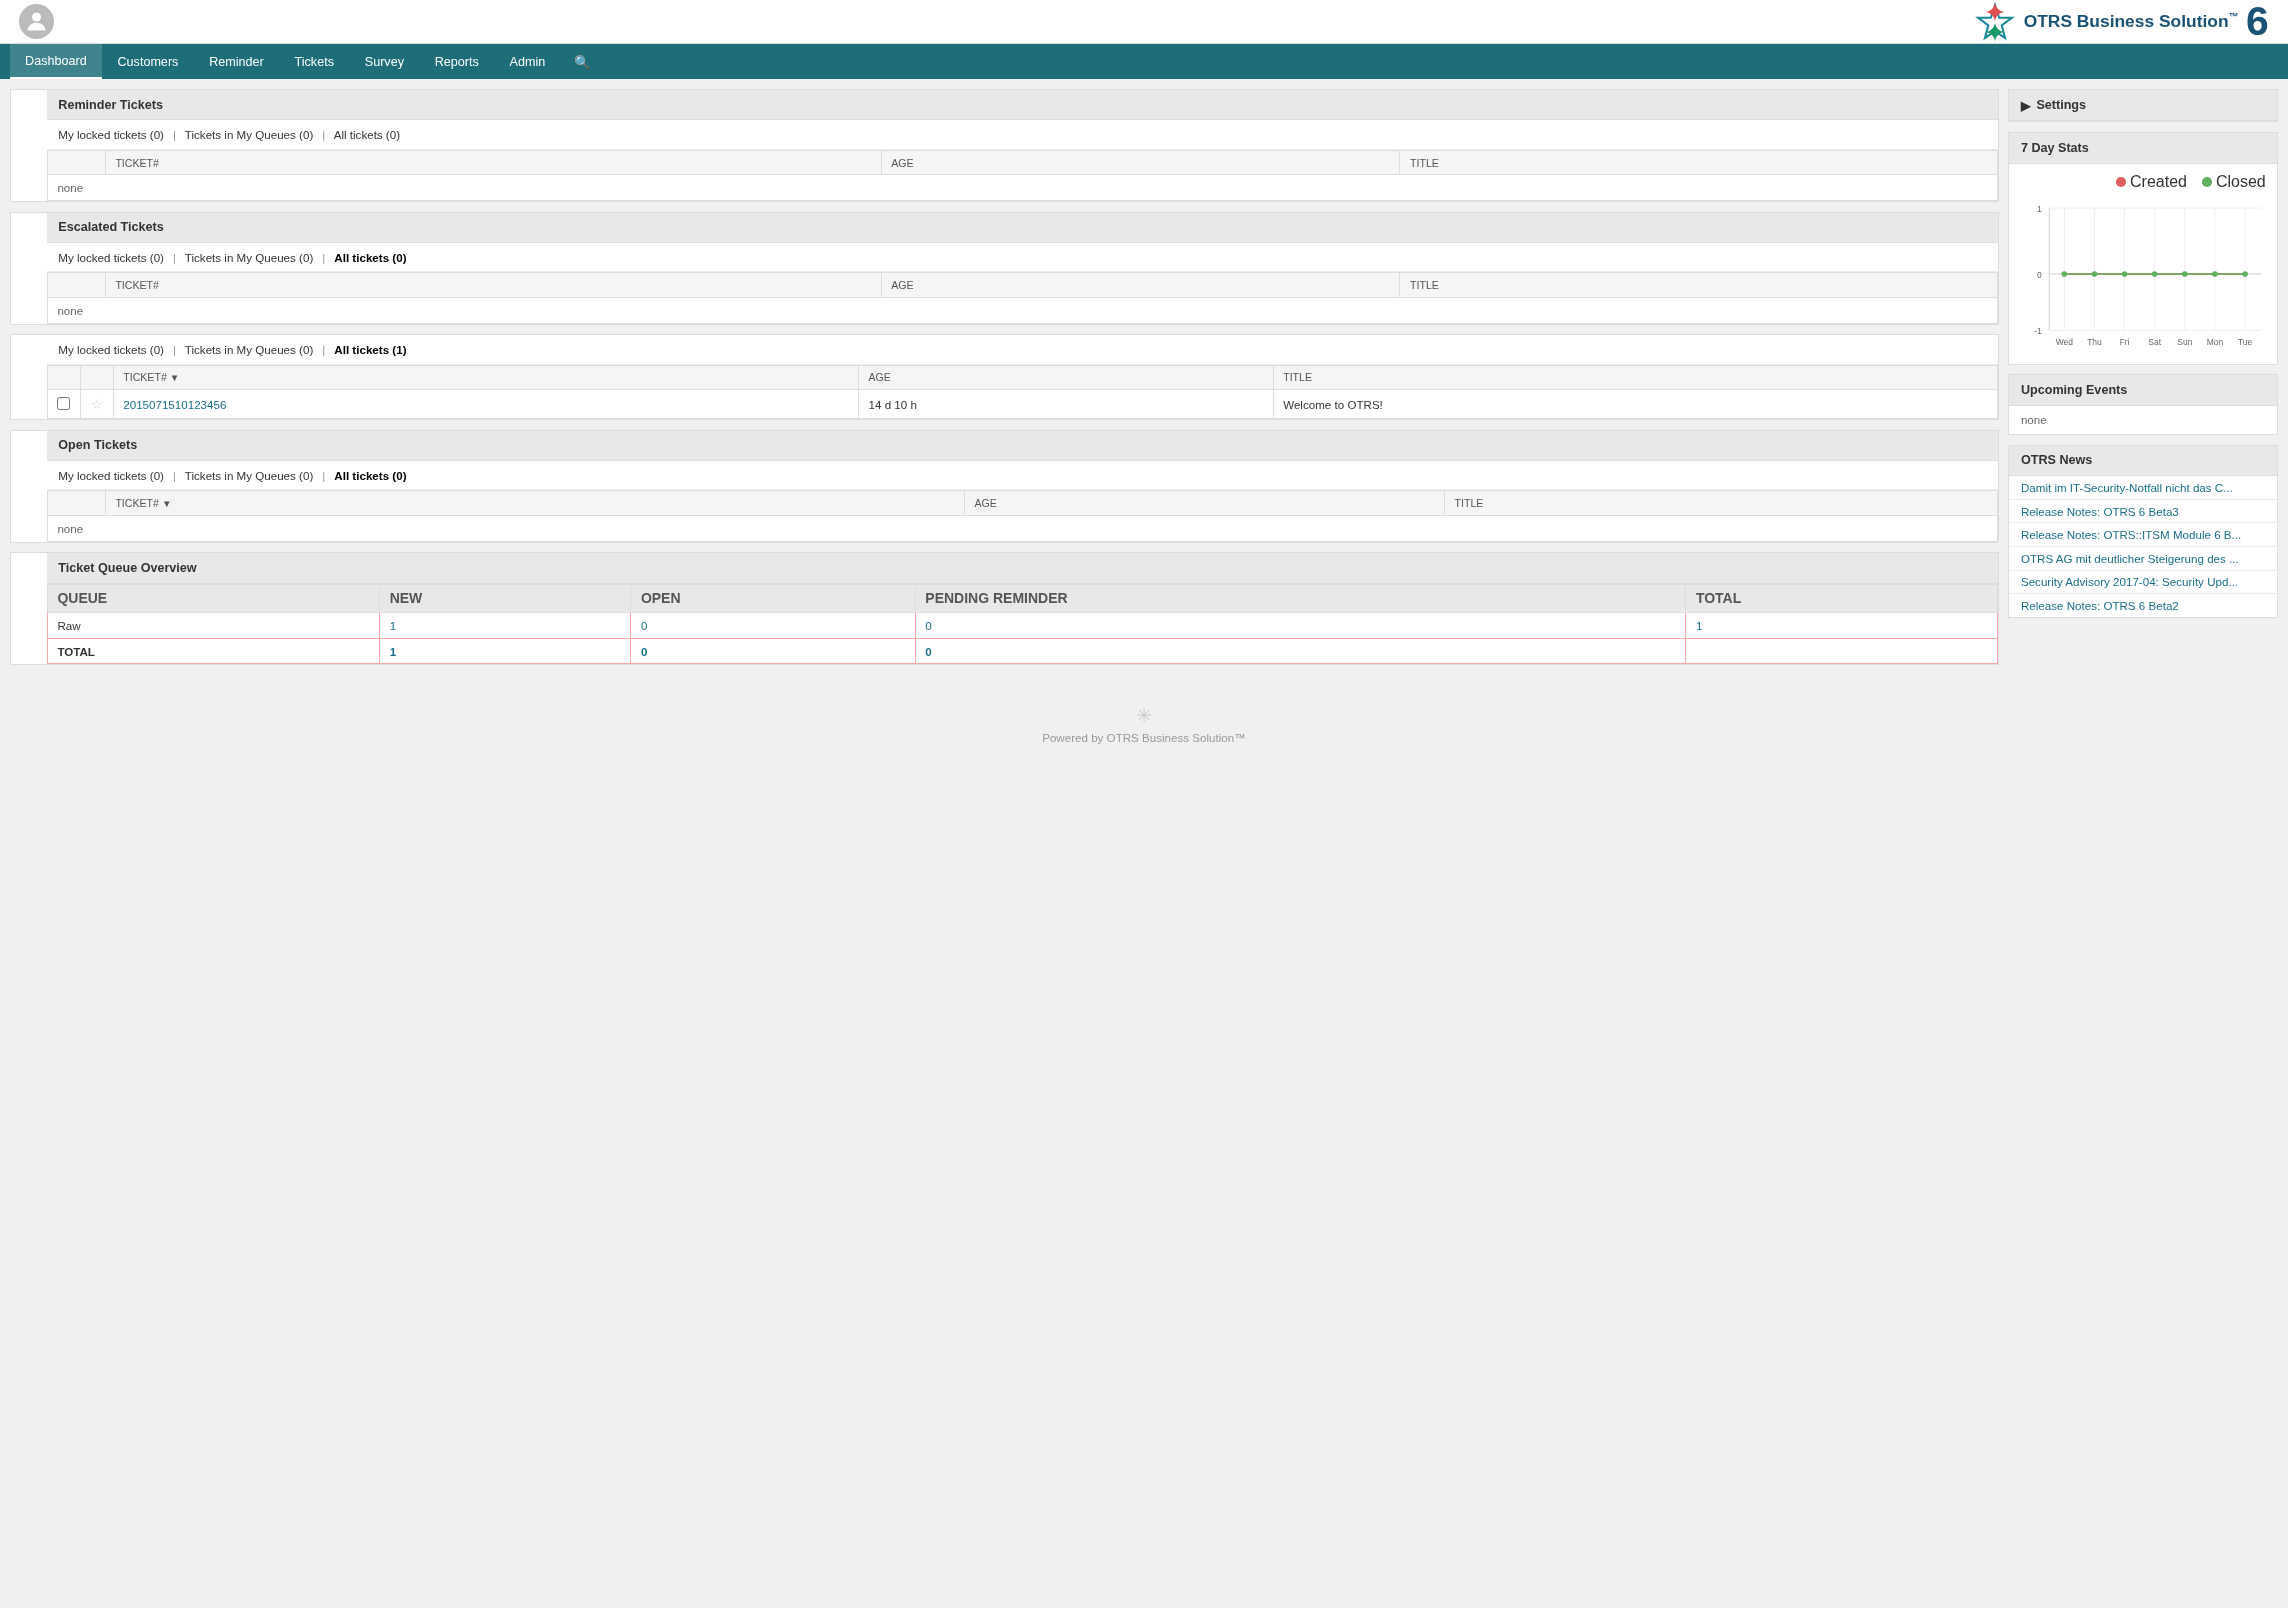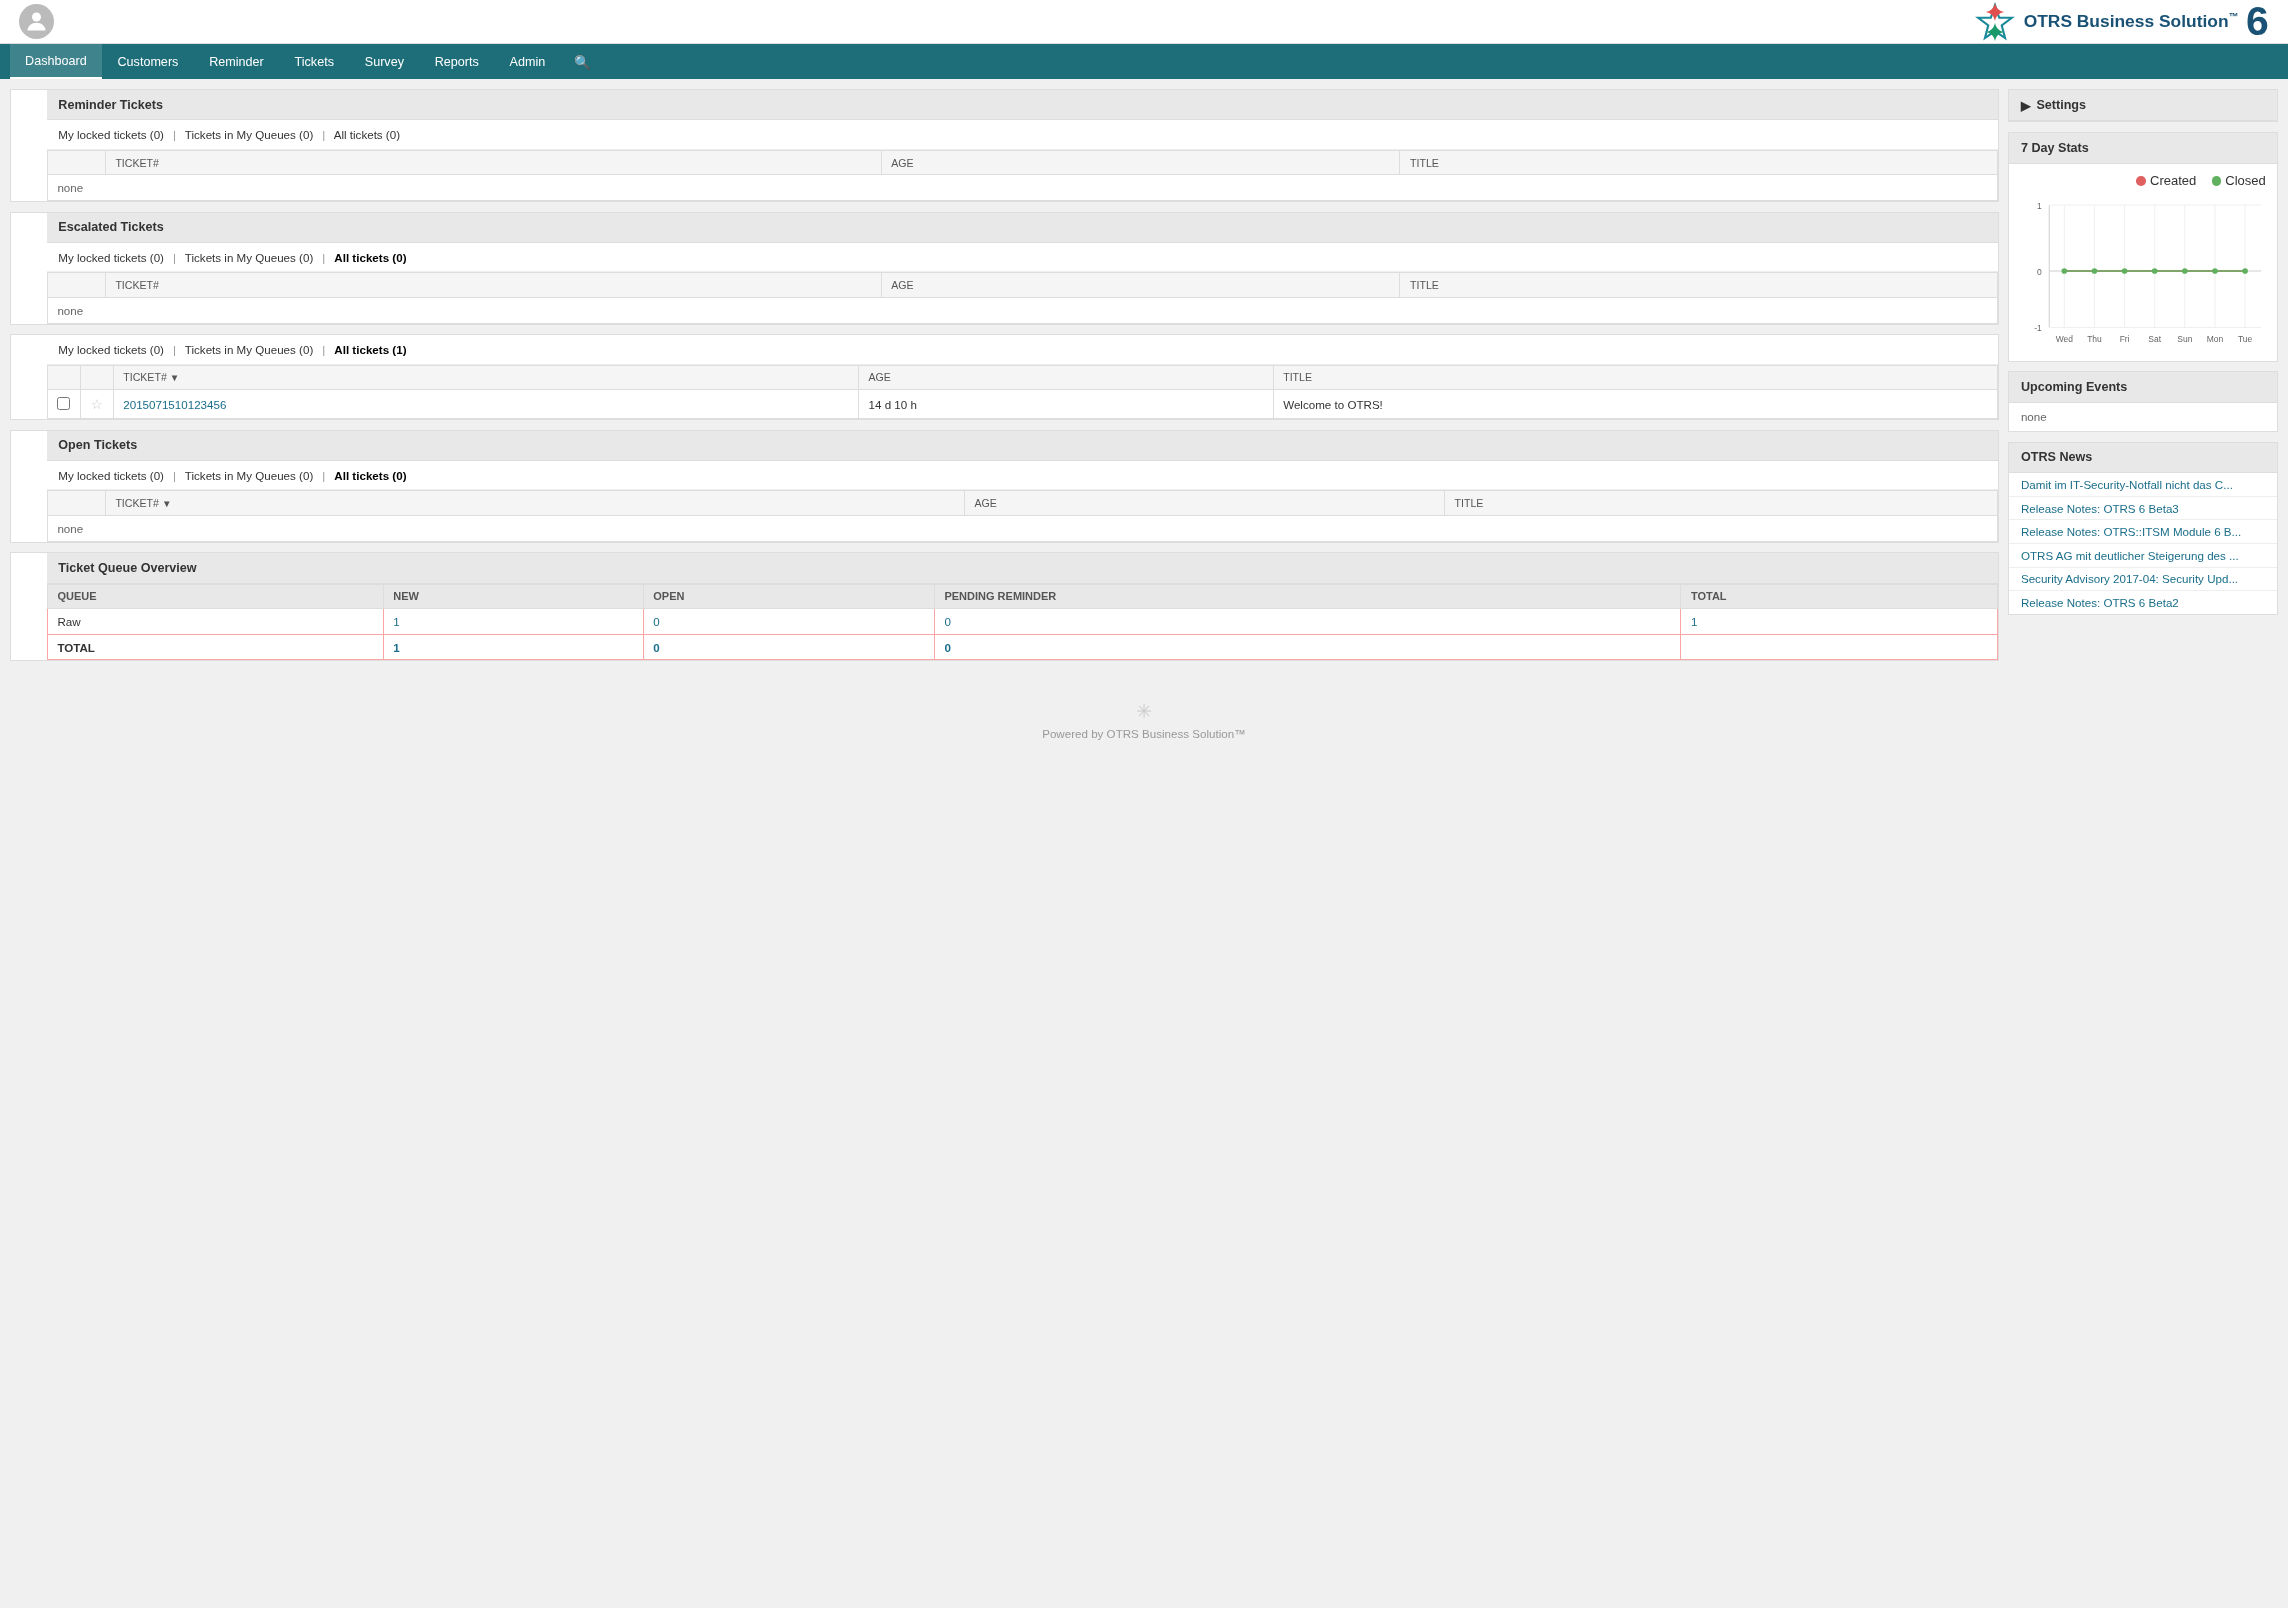--- a/index.html
+++ b/index.html
@@ -42,31 +42,31 @@
     .data-table th { background: #f5f5f5; border: 1px solid #ddd; padding: 5.8px 9.7px; text-align: left; font-weight: normal; color: #555; font-size: 10.6px; }
     .data-table td { border: 1px solid #ddd; padding: 5.8px 9.7px; }
     .none-row td { color: #666; font-style: normal; }
     .ticket-link { color: #1a6e8a; text-decoration: none; }
     .star-cell { text-align: center; color: #ccc; font-size: 13.5px; cursor: pointer; }
     .checkbox-cell { text-align: center; }
     .checkbox-cell input { cursor: pointer; }
 
     
     .queue-table { width: 100%; border-collapse: collapse; font-size: 11.6px; }
-    .queue-table th { background: #e8e8e8; border: 1px solid #ddd; padding: 5.8px 9.7px; text-align: left; font-weight: bold; font-size: 11px; color: #555; }
+    .queue-table th { background: #e8e8e8; border: 1px solid #ddd; padding: 5.8px 9.7px; text-align: left; font-weight: bold; font-size: 14px; color: #555; }
     .queue-table td { border: 1px solid #fca5a5; padding: 5.8px 9.7px; }
     .queue-table .total-row td { font-weight: bold; }
     .num-link { color: #1a6e8a; text-decoration: none; }
     .num-zero { color: #1a6e8a; }
 
     
     .right-section { background: #fff; border: 1px solid #ddd; margin-bottom: 9.7px; }
     .right-section-header { background: #e8e8e8; padding: 7.7px 11.6px; font-size: 12.6px; font-weight: bold; border-bottom: 1px solid #ddd; display: flex; align-items: center; gap: 5.8px; cursor: pointer; }
     .right-section-body { padding: 9.7px 11.6px; }
-    .chart-legend { display: flex; gap: 15.4px; justify-content: flex-end; margin-bottom: 5.8px; font-size: 13px; }
+    .chart-legend { display: flex; gap: 15.4px; justify-content: flex-end; margin-bottom: 5.8px; font-size: 16px; }
     .legend-dot { width: 9.7px; height: 9.7px; border-radius: 50%; display: inline-block; margin-right: 3.9px; }
     .legend-item { display: flex; align-items: center; }
 
     
     .chart-svg { width: 100%; height: 154px; }
 
     
     .upcoming-body { padding: 7.7px 11.6px; font-size: 11.6px; color: #666; }
 
     

